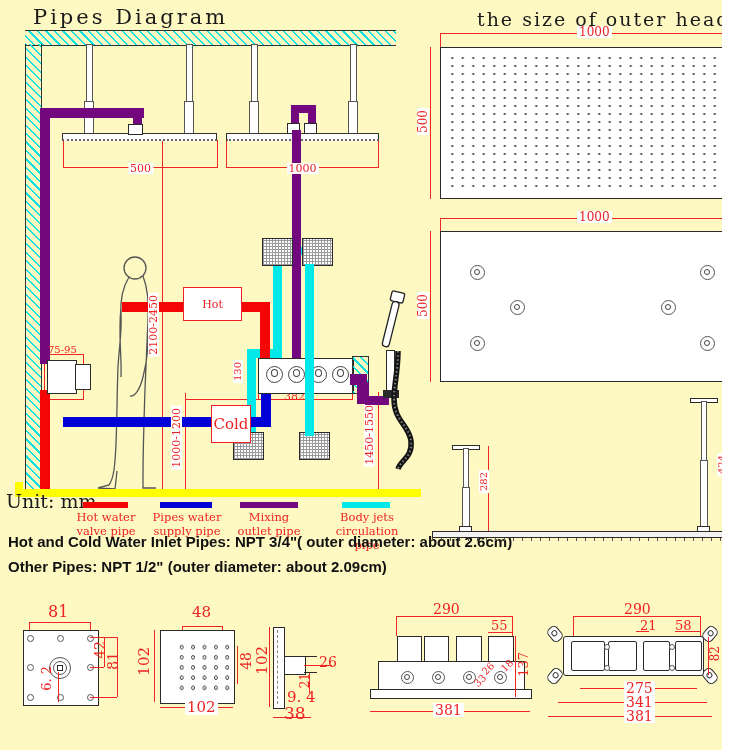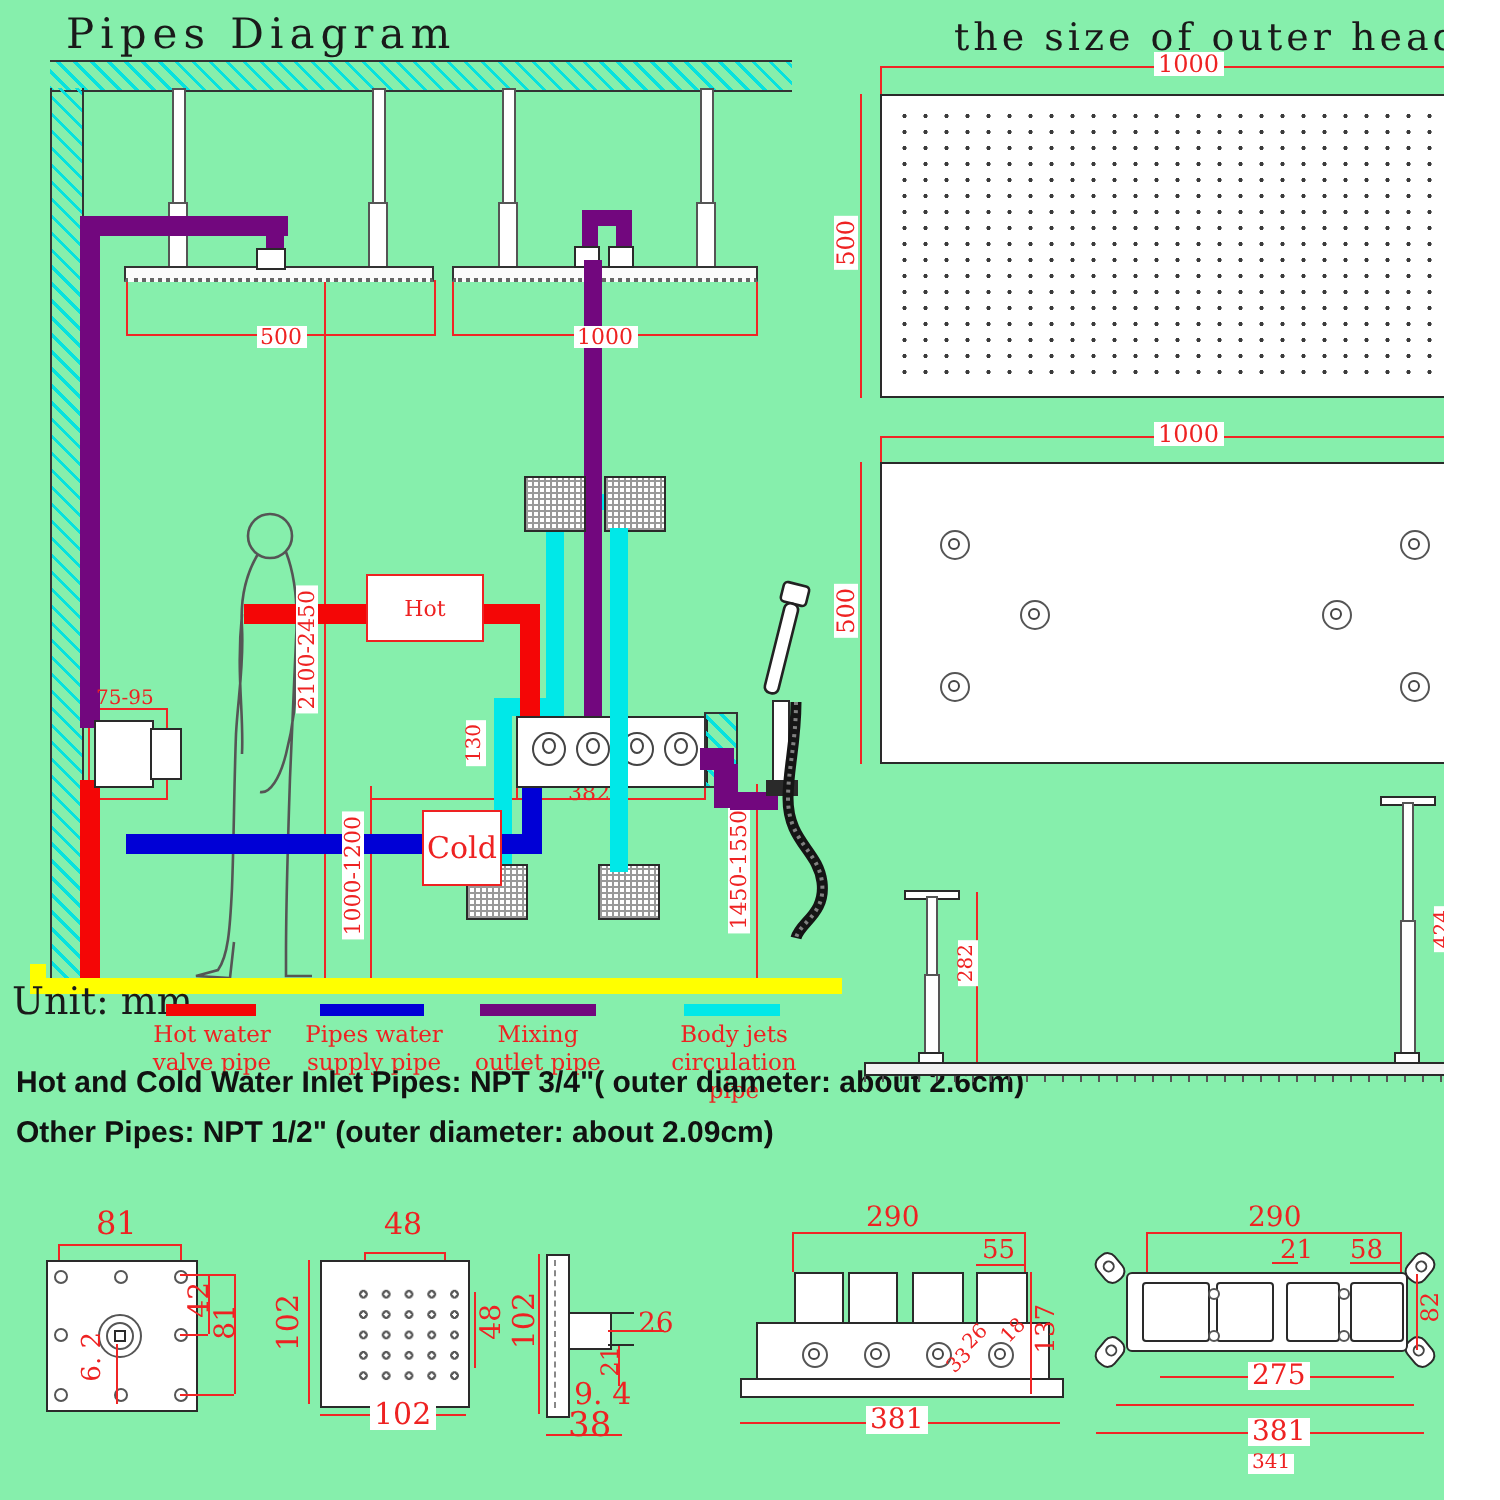--- a/index.html
+++ b/index.html
@@ -1,16 +1,16 @@
 <!DOCTYPE html>
 <html><head>
 <meta charset="utf-8">
 <style>
   html,body{margin:0;padding:0;background:#fff}
-  #stage{position:relative;width:722px;height:750px;background:#86efac;overflow:hidden;font-family:"DejaVu Serif",serif}
+  #stage{position:relative;width:722px;height:750px;background:#fef9c3;overflow:hidden;font-family:"DejaVu Serif",serif}
   .abs{position:absolute}
   .hatch{position:absolute;background:repeating-linear-gradient(45deg,rgba(0,225,225,.95) 0 1.5px,transparent 1.5px 6px)}
   .ln{position:absolute;background:#f02525}
   .blk{position:absolute;background:#2a2a2a}
   .rl{position:absolute;color:#e22;font-family:"DejaVu Serif",serif;white-space:nowrap;line-height:1;background:#fff;padding:0 2px;z-index:3}
   .nobg{background:transparent;padding:0}
   .rv{writing-mode:vertical-rl;transform:rotate(180deg);padding:2px 0}
   .box{position:absolute;border:1.3px solid #2a2a2a;background:#fff}
   .pipe{position:absolute}
   .red{background:#f40606}.blue{background:#0000d6}.purp{background:#72077e}.cy{background:#00e8e8}
@@ -328,17 +328,17 @@
   <div class="scr" style="left:604px;top:665px;width:4px;height:4px"></div>
   <div class="scr" style="left:669px;top:644px;width:4px;height:4px"></div>
   <div class="scr" style="left:669px;top:665px;width:4px;height:4px"></div>
   <div class="ln" style="left:708px;top:637px;width:1px;height:38px"></div>
   <span class="rl rv nobg" style="left:709px;top:644px;font-size:12px">82</span>
   <div class="ln" style="left:722px;top:629px;width:1px;height:54px"></div>
   <span class="rl rv nobg" style="left:724px;top:640px;font-size:12px">104</span>
   <div class="ln" style="left:580px;top:688px;width:117px;height:1px"></div>
   <span class="rl" style="left:624px;top:681px;font-size:14px">275</span>
   <div class="ln" style="left:558px;top:702px;width:149px;height:1px"></div>
-  <span class="rl" style="left:624px;top:727px;font-size:10px">341</span>
+  <span class="rl" style="left:624px;top:695px;font-size:14px">341</span>
   <div class="ln" style="left:548px;top:716px;width:164px;height:1px"></div>
   <span class="rl" style="left:624px;top:709px;font-size:14px">381</span>
 
 </div>
 
 </body></html>

